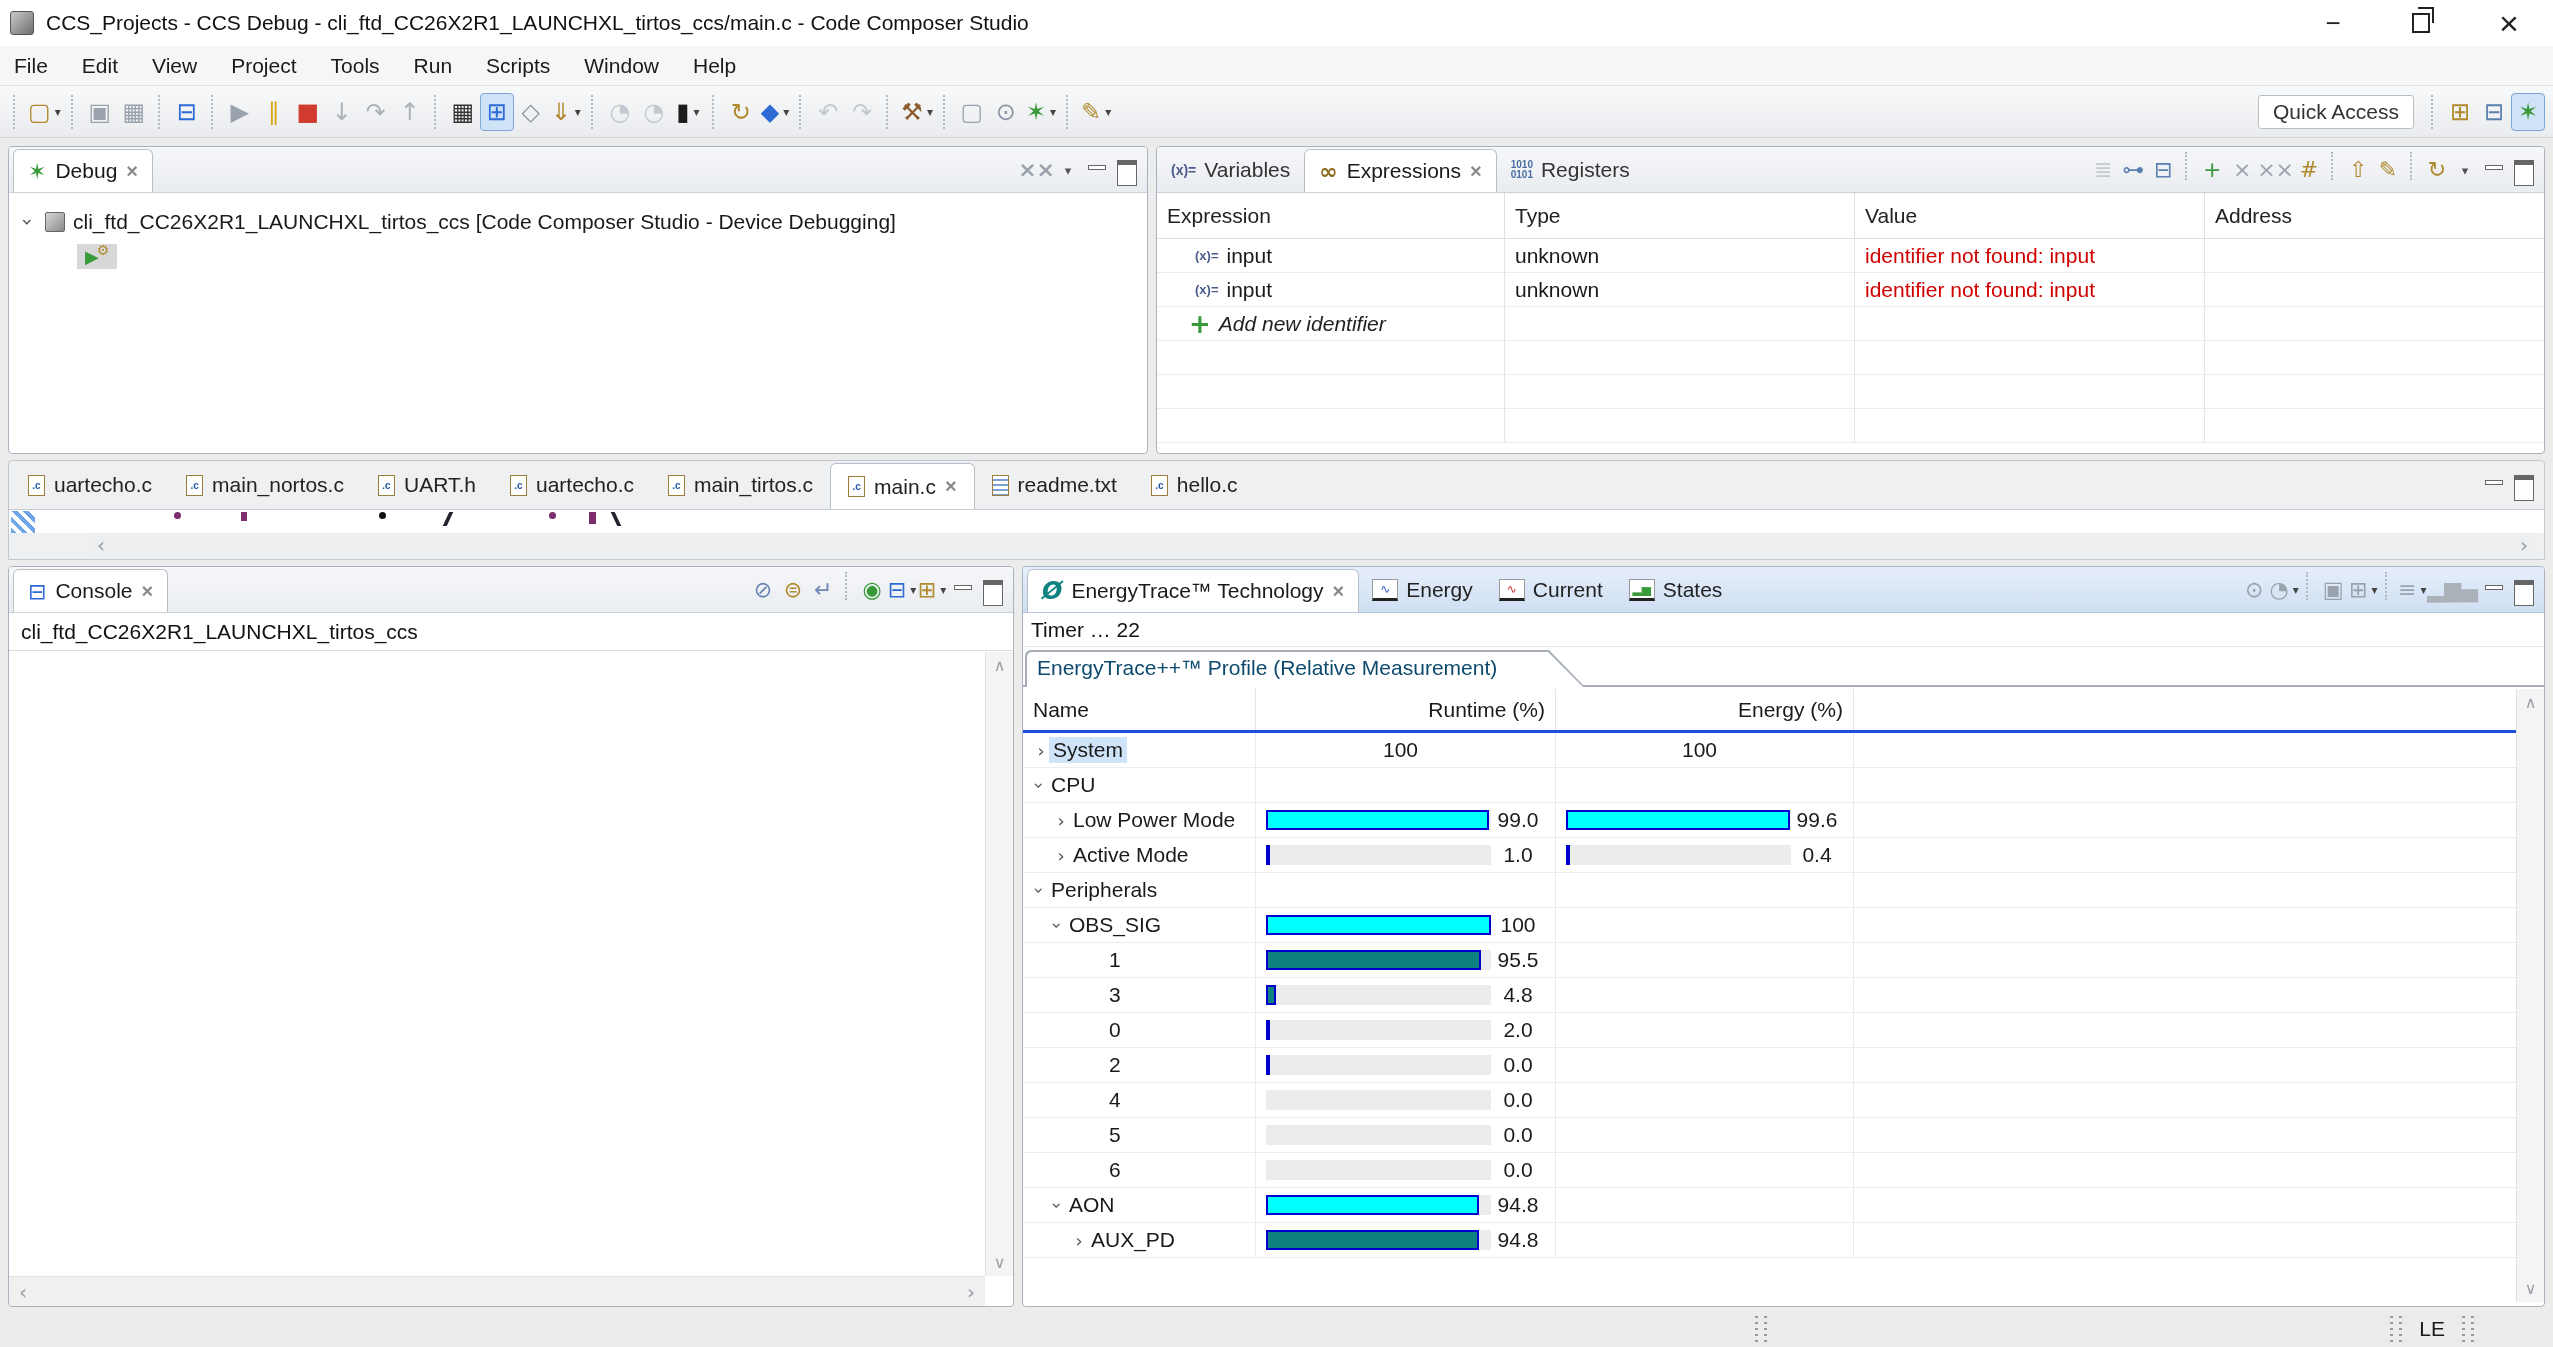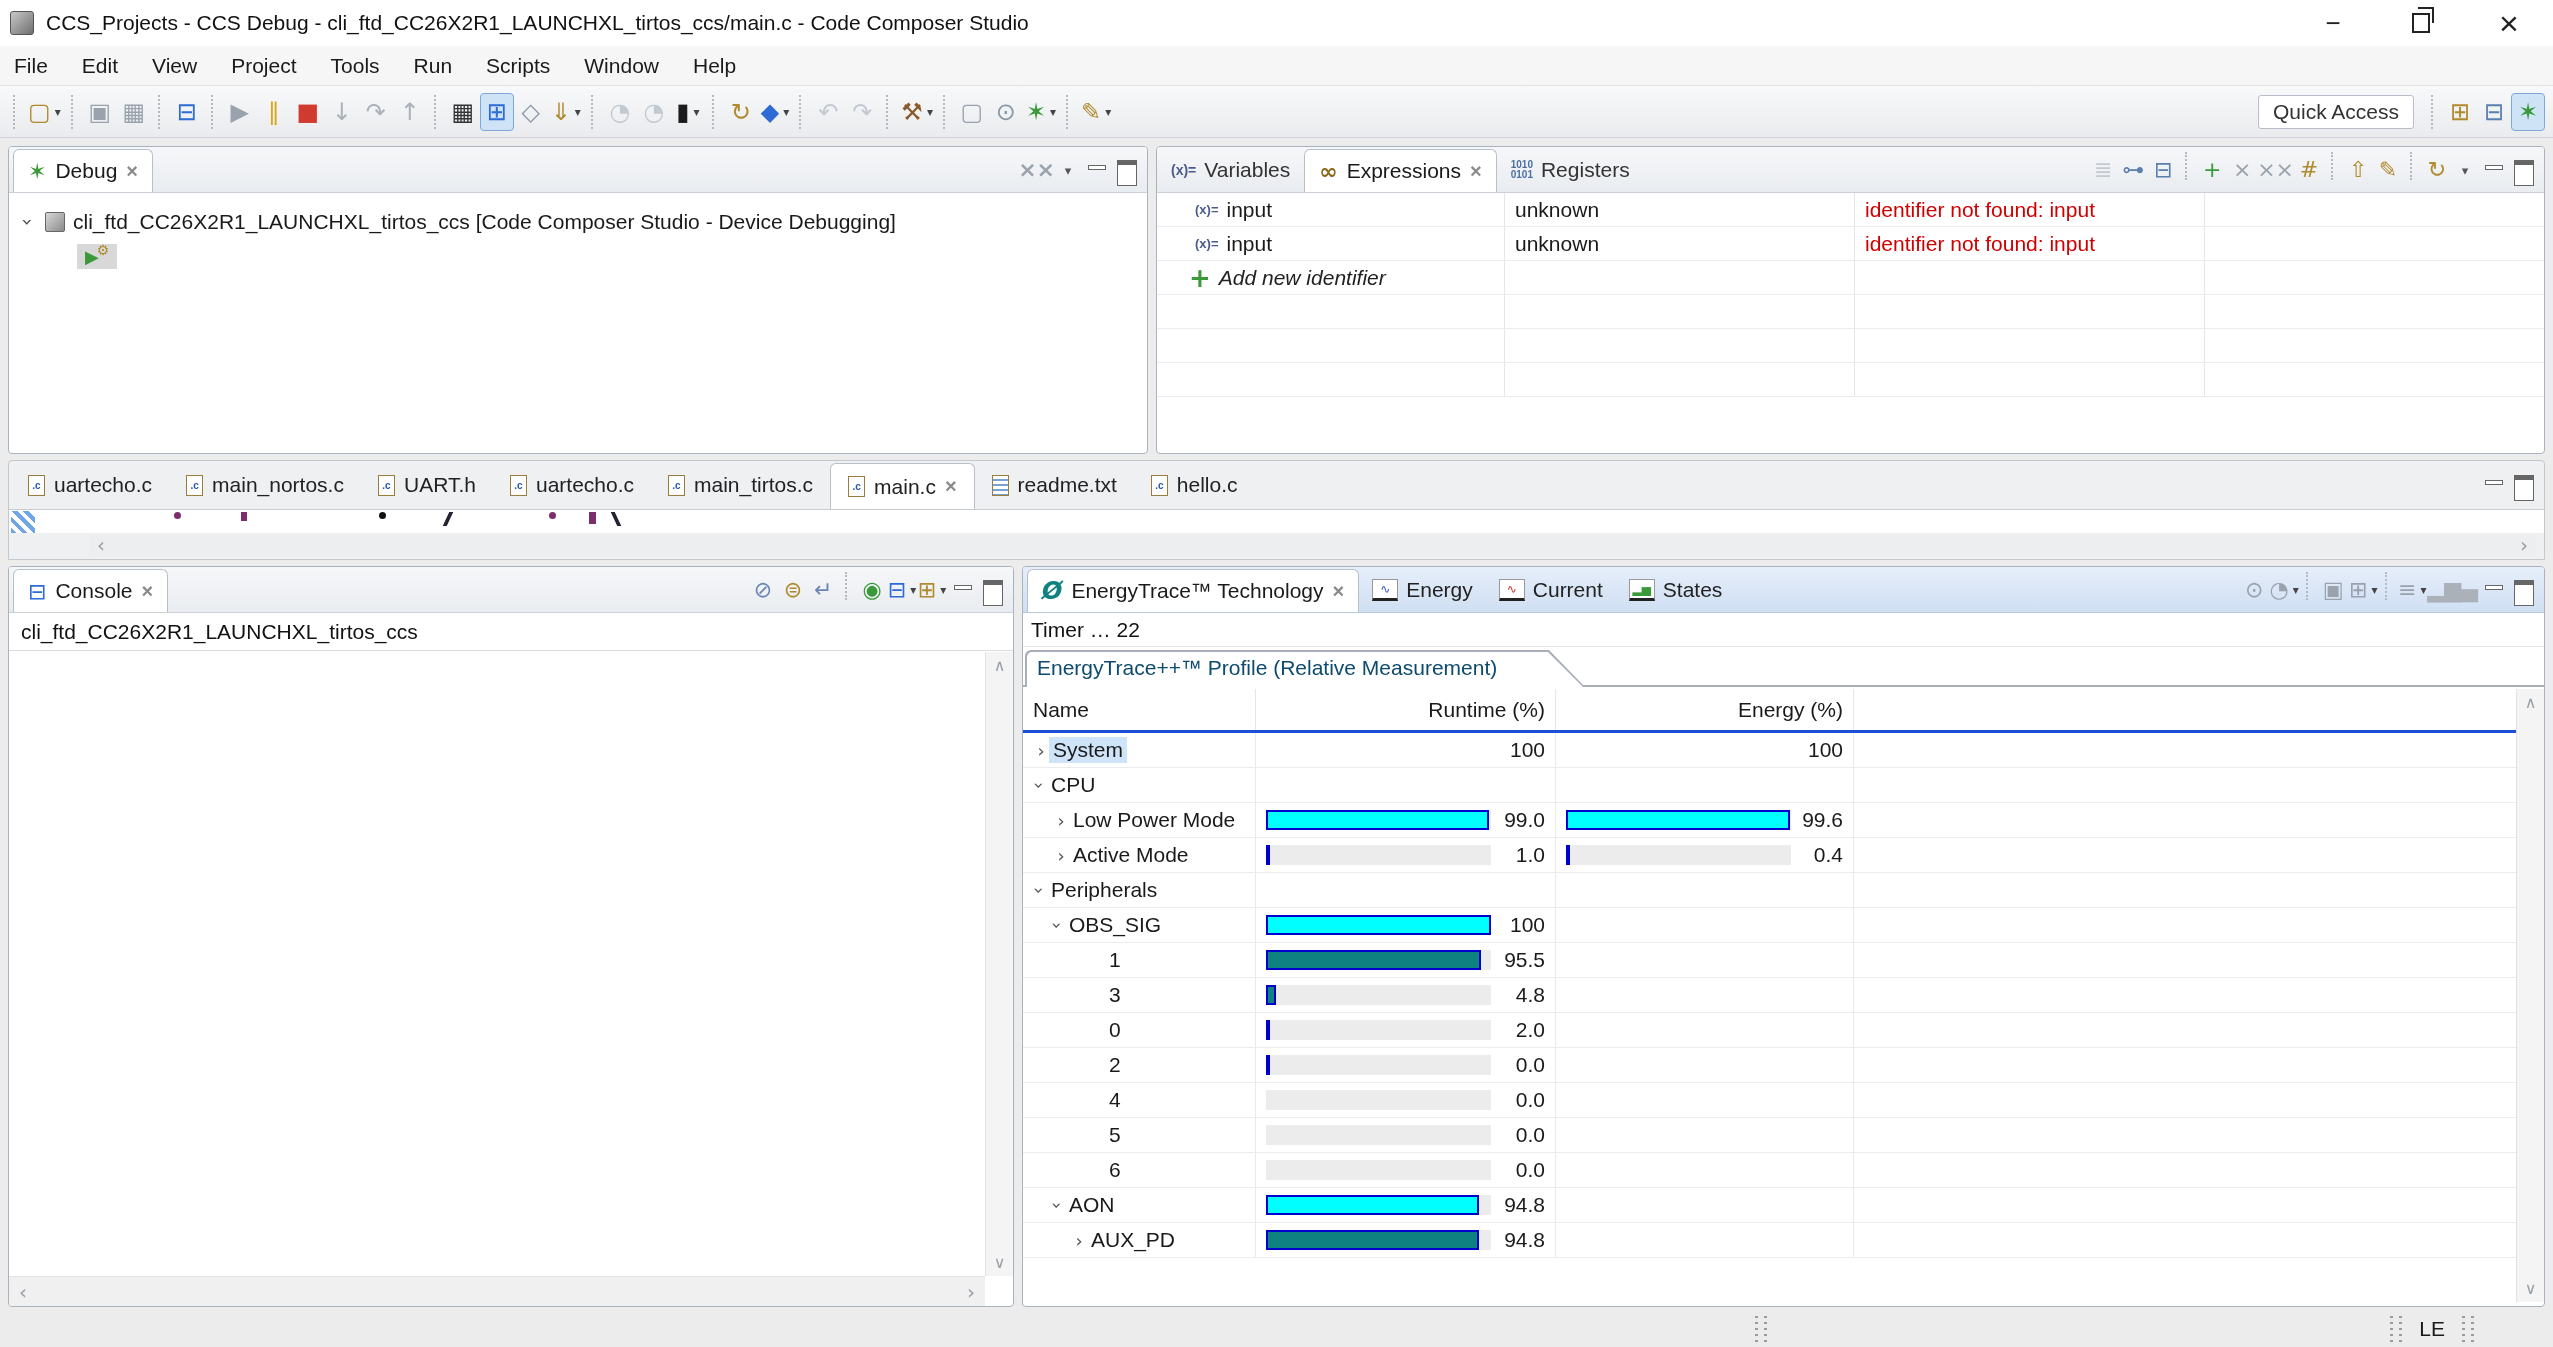--- a/index.html
+++ b/index.html
@@ -109,21 +109,21 @@
   .pcolhead div{display:flex;align-items:center;border-right:1px solid #e4e6e8;padding:0 10px}
   .pcolhead .r{justify-content:flex-end}
   .prow{display:grid;grid-template-columns:233px 300px 298px 1fr;height:35px;border-bottom:1px solid #ececec}
   .prow>div{display:flex;align-items:center;border-right:1px solid #e8eaec;overflow:hidden}
   .pname .arr{font-family:"DejaVu Sans",sans-serif;color:#555;font-size:18px;width:16px;display:inline-block;text-align:center;flex:none}
   .arr.exp{transform:rotate(90deg)}
   .pname span.nm{padding:1px 4px}
   .pname span.nm.sel{background:#cfe4f8}
   .track{width:225px;height:20px;background:#ececec;margin-left:10px;position:relative;flex:none}
   .fill{position:absolute;left:0;top:0;height:20px;border:2px solid #0000cc;min-width:3px}
-  .pct{flex:1;text-align:right;padding-right:10px}
+  .pct{flex:1;text-align:center;padding-right:10px}
   .etvscroll{position:absolute;right:0;top:122px;bottom:4px;width:28px;background:#f4f4f4;border-left:1px solid #e2e2e2;display:flex;flex-direction:column;justify-content:space-between;align-items:center;padding:4px 0;color:#9aa0a8;font-family:"DejaVu Sans",sans-serif;font-size:16px}
   
   .statusbar{position:absolute;left:0;top:1311px;width:2553px;height:36px;background:#ececec;display:flex;align-items:center}
   .grip2{width:3px;height:26px;background:repeating-linear-gradient(#9a9a9a 0 2px,transparent 2px 6px);margin:0 3px}
   .gripset{display:flex}
   .sb-center{position:absolute;left:1752px;top:5px}
   .sb-right{position:absolute;right:76px;top:5px;display:flex;align-items:center;gap:14px}
 </style>
 </head>
 <body>
@@ -423,20 +423,26 @@
 
             <span class="hico">
               <span class="g" style="color: rgb(176, 138, 46);">↻</span>
             </span>
           </span>
         <span class="viewmenu">▾</span>
         <span class="minbtn"></span>
         <span class="maxbtn"></span>
       </div>
     </div>
+    <div class="expr-colhead">
+      <div>Expression</div>
+      <div>Type</div>
+      <div>Value</div>
+      <div style="border-right:none">Address</div>
+    </div>
     <div>
 
         <div class="erow">
           <div>
             <span class="exprico">(x)=</span>
             <span>input</span>
           </div>
           <div>unknown</div>
           <div class="vx">identifier not found: input</div>
           <div style="border-right:none"></div>

